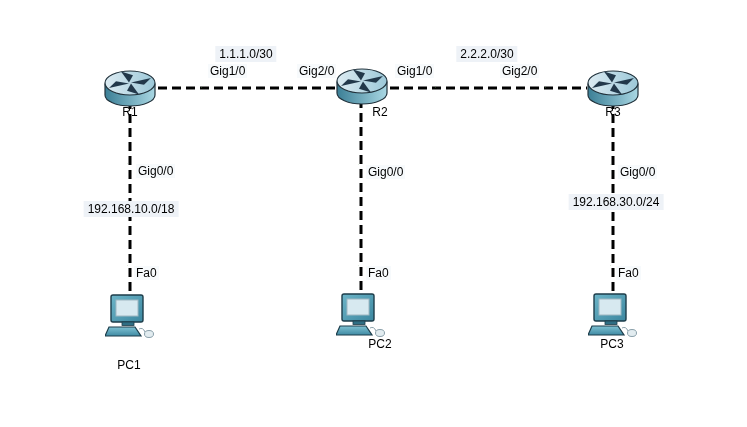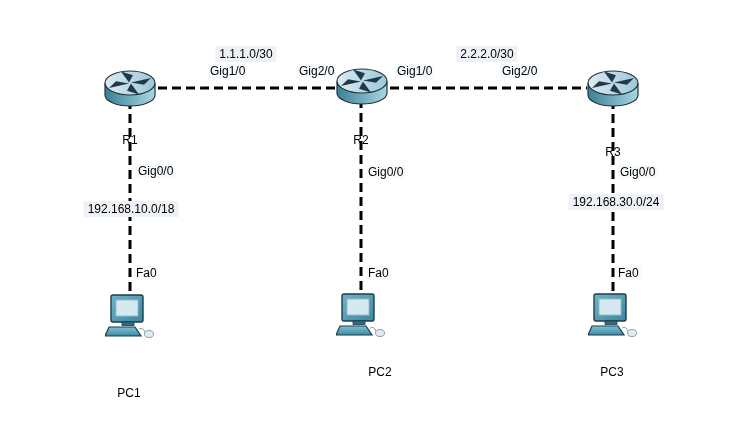--- a/index.html
+++ b/index.html
@@ -15,21 +15,21 @@
   .lbl{
     position:absolute;z-index:4;
     font-size:12px;color:#000;line-height:14px;
     white-space:nowrap;
   }
   .portlbl{background:rgba(247,250,252,.95);padding:0 2px;}
   .netlbl{
     background:#eef2f7;padding:1px 4px;
     transform:translateX(-50%);
   }
-  .devlbl{transform:translateX(-50%);background:transparent;z-index:3;margin-top:28px;}
+  .devlbl{transform:translateX(-50%);background:transparent;z-index:3;}
 </style>
 </head>
 <body>
 
 <div id="canvas">
 
   <svg width="0" height="0" style="position:absolute" aria-hidden="true">
     <defs>
       <linearGradient id="rg" x1="0" y1="0" x2="1" y2="0">
         <stop offset="0" stop-color="#3b7f96"></stop>
@@ -145,19 +145,19 @@
   <div class="lbl portlbl" style="left:500px;top:64px">Gig2/0</div>
 
   <div class="lbl portlbl" style="left:136px;top:164px">Gig0/0</div>
   <div class="lbl portlbl" style="left:134px;top:266px">Fa0</div>
   <div class="lbl portlbl" style="left:366px;top:165px">Gig0/0</div>
   <div class="lbl portlbl" style="left:366px;top:266px">Fa0</div>
   <div class="lbl portlbl" style="left:618px;top:165px">Gig0/0</div>
   <div class="lbl portlbl" style="left:616px;top:266px">Fa0</div>
 
   <div class="lbl devlbl" style="left:130px;top:105px">R1</div>
-  <div class="lbl devlbl" style="left:361px;top:105px">R2</div>
-  <div class="lbl devlbl" style="left:613px;top:117px">R3</div>
+  <div class="lbl devlbl" style="left:380px;top:105px">R2</div>
+  <div class="lbl devlbl" style="left:613px;top:105px">R3</div>
   <div class="lbl devlbl" style="left:129px;top:358px">PC1</div>
   <div class="lbl devlbl" style="left:380px;top:337px">PC2</div>
   <div class="lbl devlbl" style="left:612px;top:337px">PC3</div>
 
 </div>
 
 </body></html>

